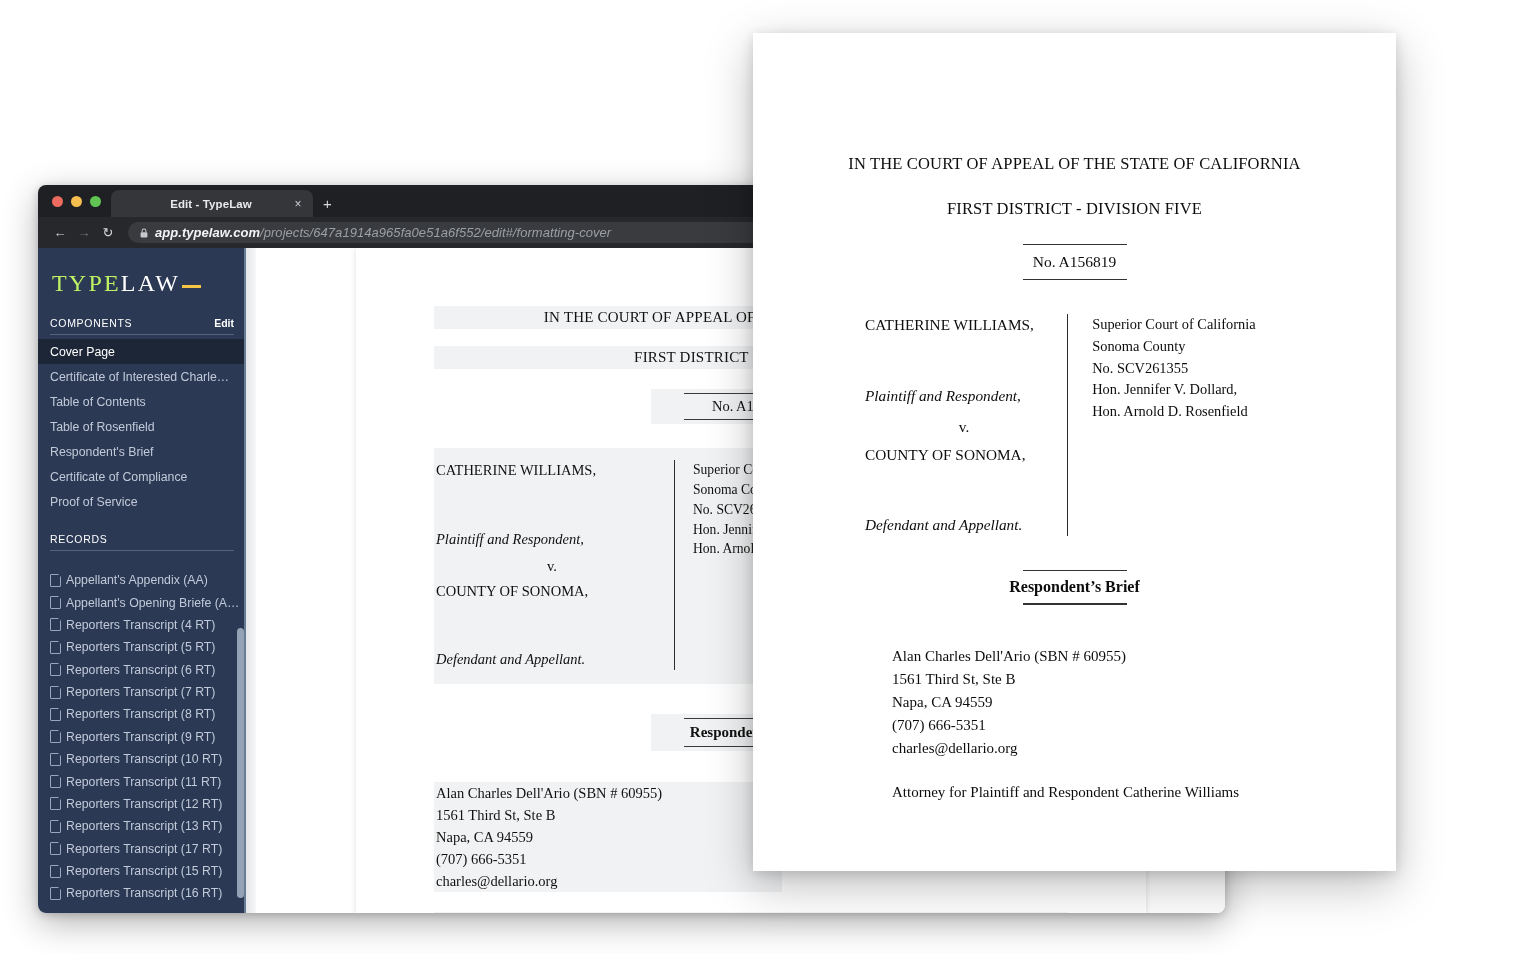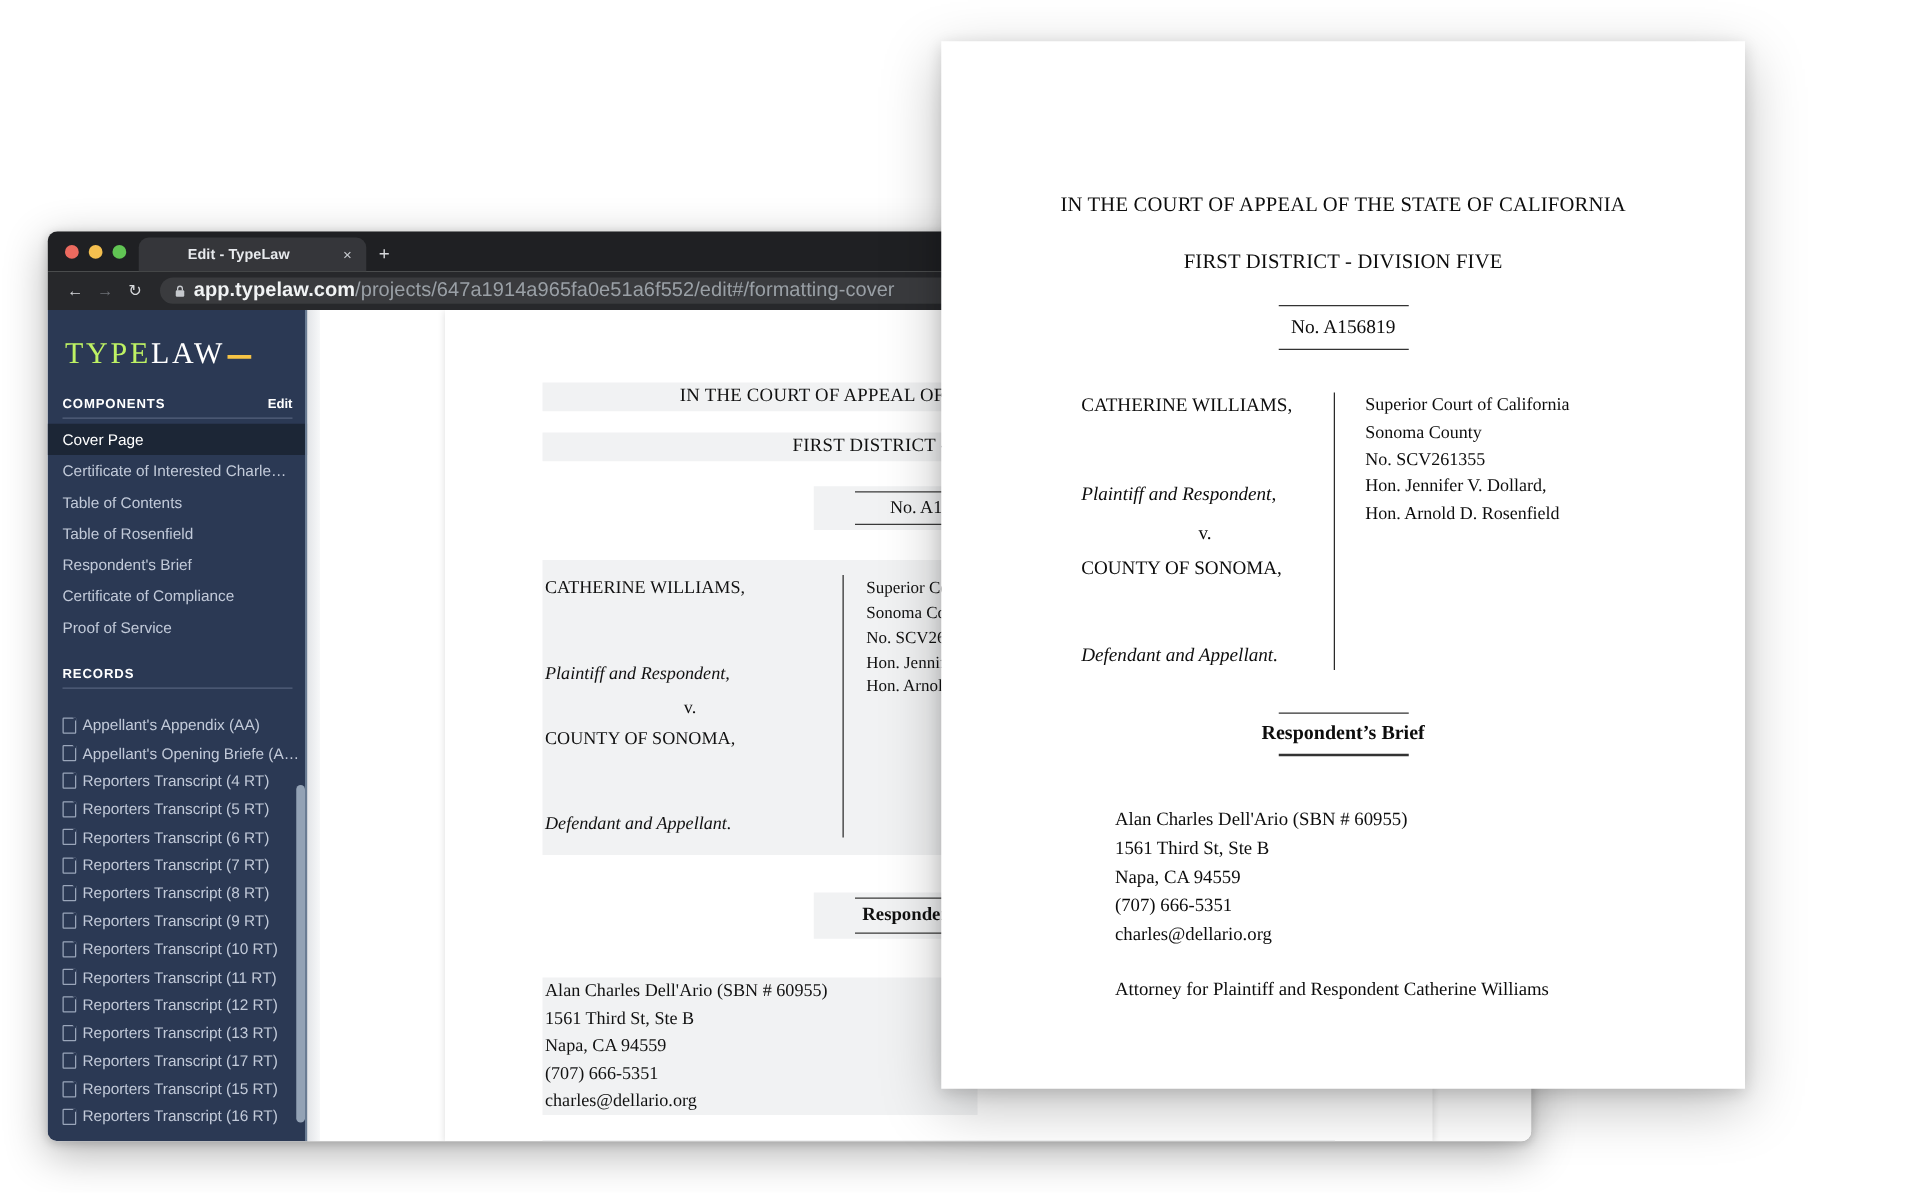--- a/index.html
+++ b/index.html
@@ -53,21 +53,21 @@
   .dot.yellow { background: #f4bf4f; }
   .dot.green { background: #61c554; }
 
   .tab {
     height: 27px;
     min-width: 174px;
     background: #35363a;
     border-radius: 8px 8px 0 0;
     display: flex;
     align-items: center;
-    padding: 0 8px 0 0;
+    padding: 0 8px 0 20px;
     position: relative;
   }
   .tab-title {
     flex: 1;
     color: #e8eaed;
     font-size: 11.5px;
     font-weight: bold;
     text-align: center;
     white-space: nowrap;
     overflow: hidden;
@@ -117,24 +117,25 @@
     border-radius: 11px;
     background: #3a3b3e;
     display: flex;
     align-items: center;
     padding: 0 12px;
     gap: 7px;
     overflow: hidden;
   }
   .lock-icon { flex: 0 0 auto; display:flex; align-items:center; }
   .url-text {
-    font-size: 16px;
+    font-size: 13px;
     color: #9aa0a6;
     white-space: nowrap;
     letter-spacing: 0.05px;
+    font-style: italic;
   }
   .url-host { color: #f1f3f4; font-weight: bold; }
 
   
   .app-body {
     position: absolute;
     left: 0;
     top: 63px;
     width: 1187px;
     height: 665px;
@@ -172,21 +173,21 @@
     margin: 4px 12px 0 12px;
     padding-bottom: 5px;
     border-bottom: 1px solid #55627c;
     display: flex;
     align-items: baseline;
     justify-content: space-between;
   }
   .section-head .title {
     color: #ffffff;
     font-size: 10.5px;
-    font-weight: bold;
+    font-weight: normal;
     letter-spacing: 0.7px;
   }
   .section-head .action {
     color: #ffffff;
     font-size: 10.5px;
     font-weight: bold;
     cursor: pointer;
   }
 
   .comp-list { margin-top: 4px; }

